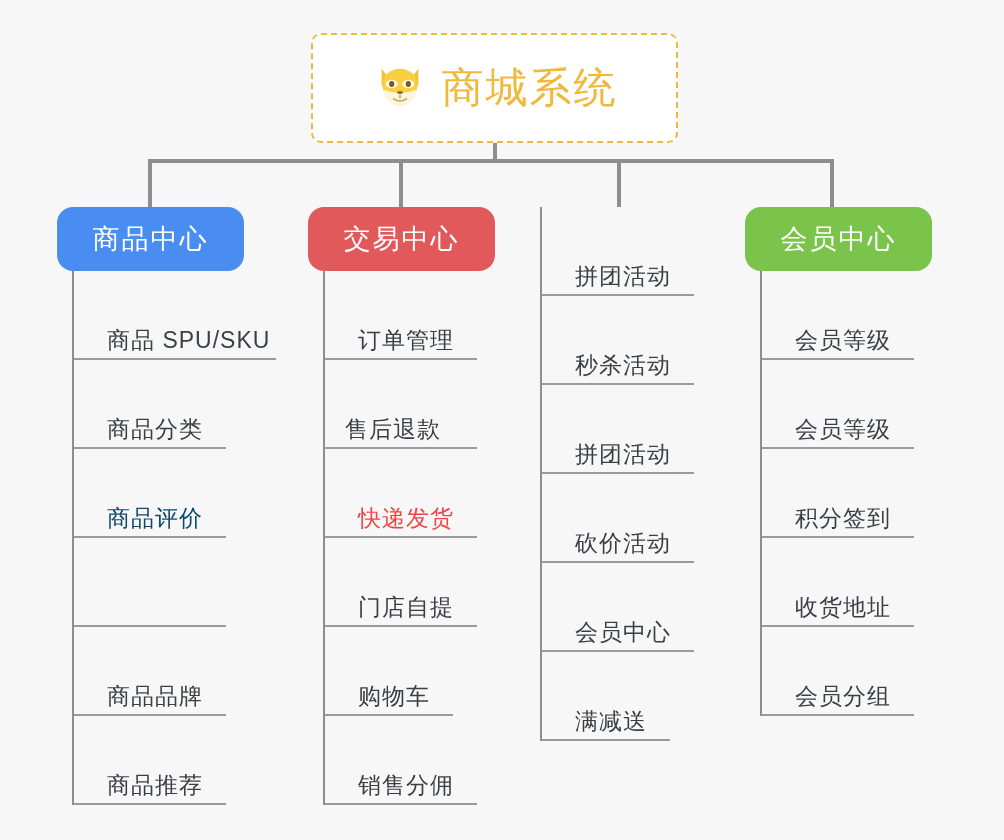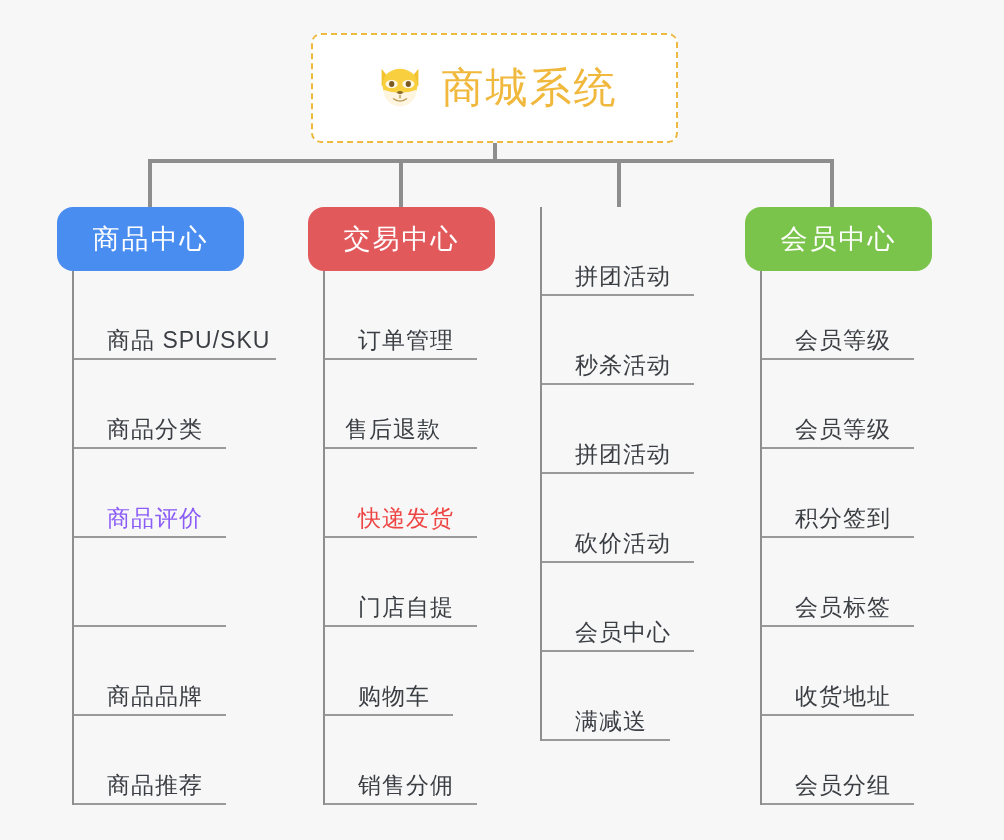--- a/index.html
+++ b/index.html
@@ -152,21 +152,21 @@
       <div class="leaf-item">
         <div class="leaf-underline" style="width: 202px; background: rgb(154, 154, 154);"></div>
         <span class="leaf-text" style="color: rgb(59, 63, 68);">商品 SPU/SKU</span>
       </div>
       <div class="leaf-item">
         <div class="leaf-underline" style="width: 152px; background: rgb(154, 154, 154);"></div>
         <span class="leaf-text" style="color: rgb(59, 63, 68);">商品分类</span>
       </div>
       <div class="leaf-item">
         <div class="leaf-underline" style="width: 152px; background: rgb(154, 154, 154);"></div>
-        <span class="leaf-text" style="color: #8b5cf6;">商品评价</span>
+        <span class="leaf-text" style="color: #0c4a6e;">商品评价</span>
       </div>
       <div class="leaf-item">
         <div class="leaf-underline" style="width: 152px; background: rgb(154, 154, 154);"></div>
       </div>
       <div class="leaf-item">
         <div class="leaf-underline" style="width: 152px; background: rgb(154, 154, 154);"></div>
         <span class="leaf-text" style="color: rgb(59, 63, 68);">商品品牌</span>
       </div>
       <div class="leaf-item">
         <div class="leaf-underline" style="width: 152px; background: rgb(154, 154, 154);"></div>
@@ -248,24 +248,20 @@
       <div class="leaf-item">
         <div class="leaf-underline" style="width: 152px; background: rgb(154, 154, 154);"></div>
         <span class="leaf-text" style="color: rgb(59, 63, 68);">会员等级</span>
       </div>
       <div class="leaf-item">
         <div class="leaf-underline" style="width: 152px; background: rgb(154, 154, 154);"></div>
         <span class="leaf-text" style="color: rgb(59, 63, 68);">积分签到</span>
       </div>
       <div class="leaf-item">
         <div class="leaf-underline" style="width: 152px; background: rgb(154, 154, 154);"></div>
-        <span class="leaf-text" style="color: rgb(59, 63, 68);">会员标签</span>
-      </div>
-      <div class="leaf-item">
-        <div class="leaf-underline" style="width: 152px; background: rgb(154, 154, 154);"></div>
         <span class="leaf-text" style="color: rgb(59, 63, 68);">收货地址</span>
       </div>
       <div class="leaf-item">
         <div class="leaf-underline" style="width: 152px; background: rgb(154, 154, 154);"></div>
         <span class="leaf-text" style="color: rgb(59, 63, 68);">会员分组</span>
       </div>
     </div>
   </div>
 
 </div>

